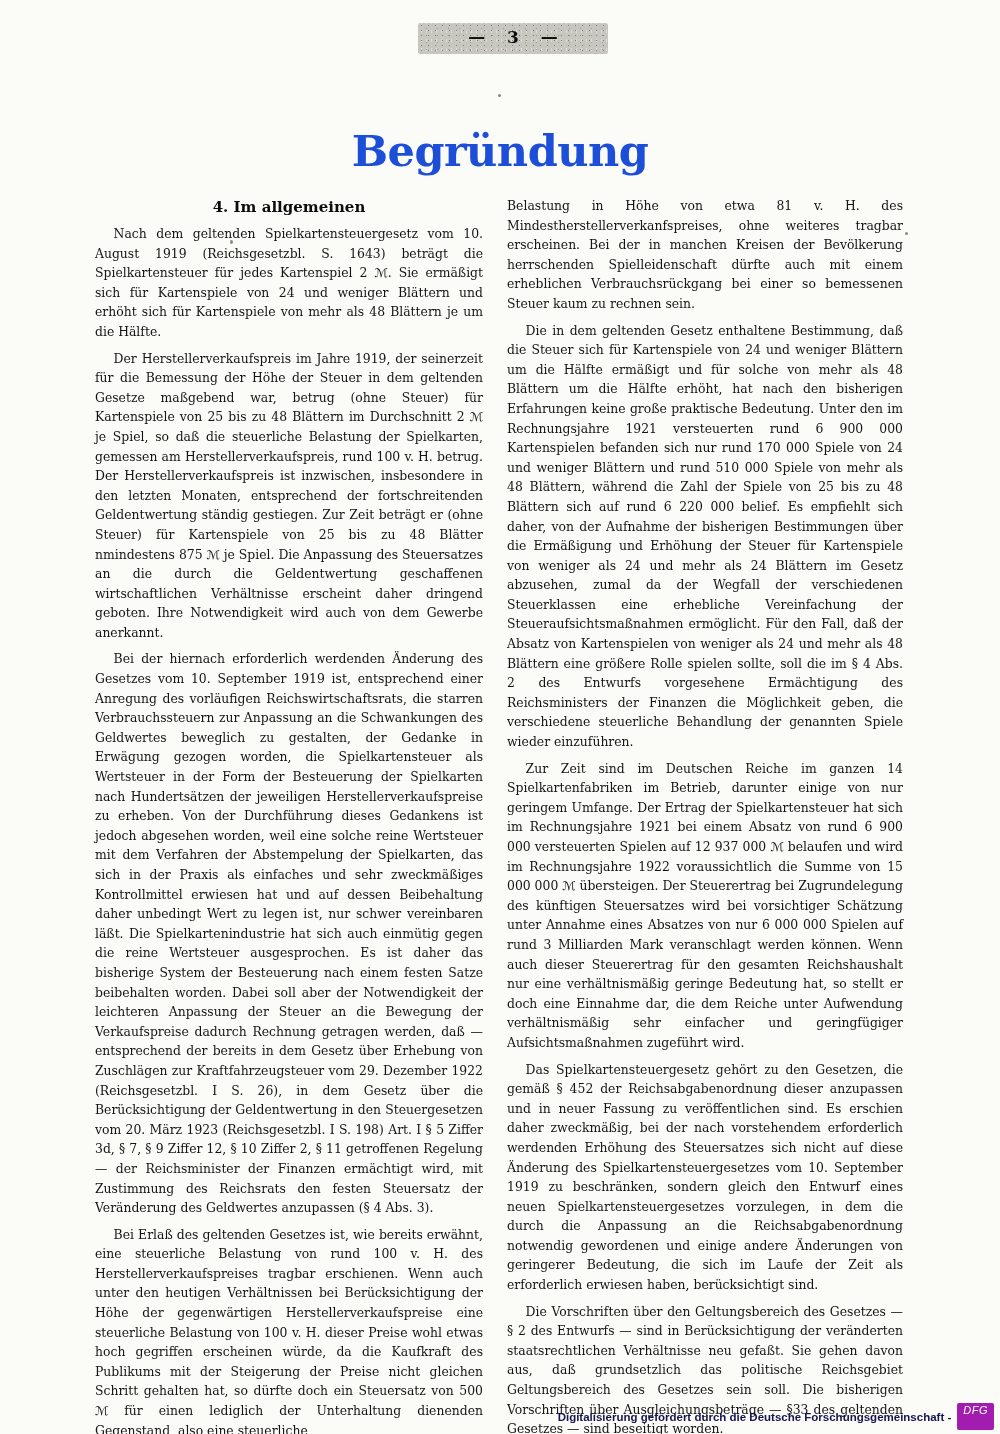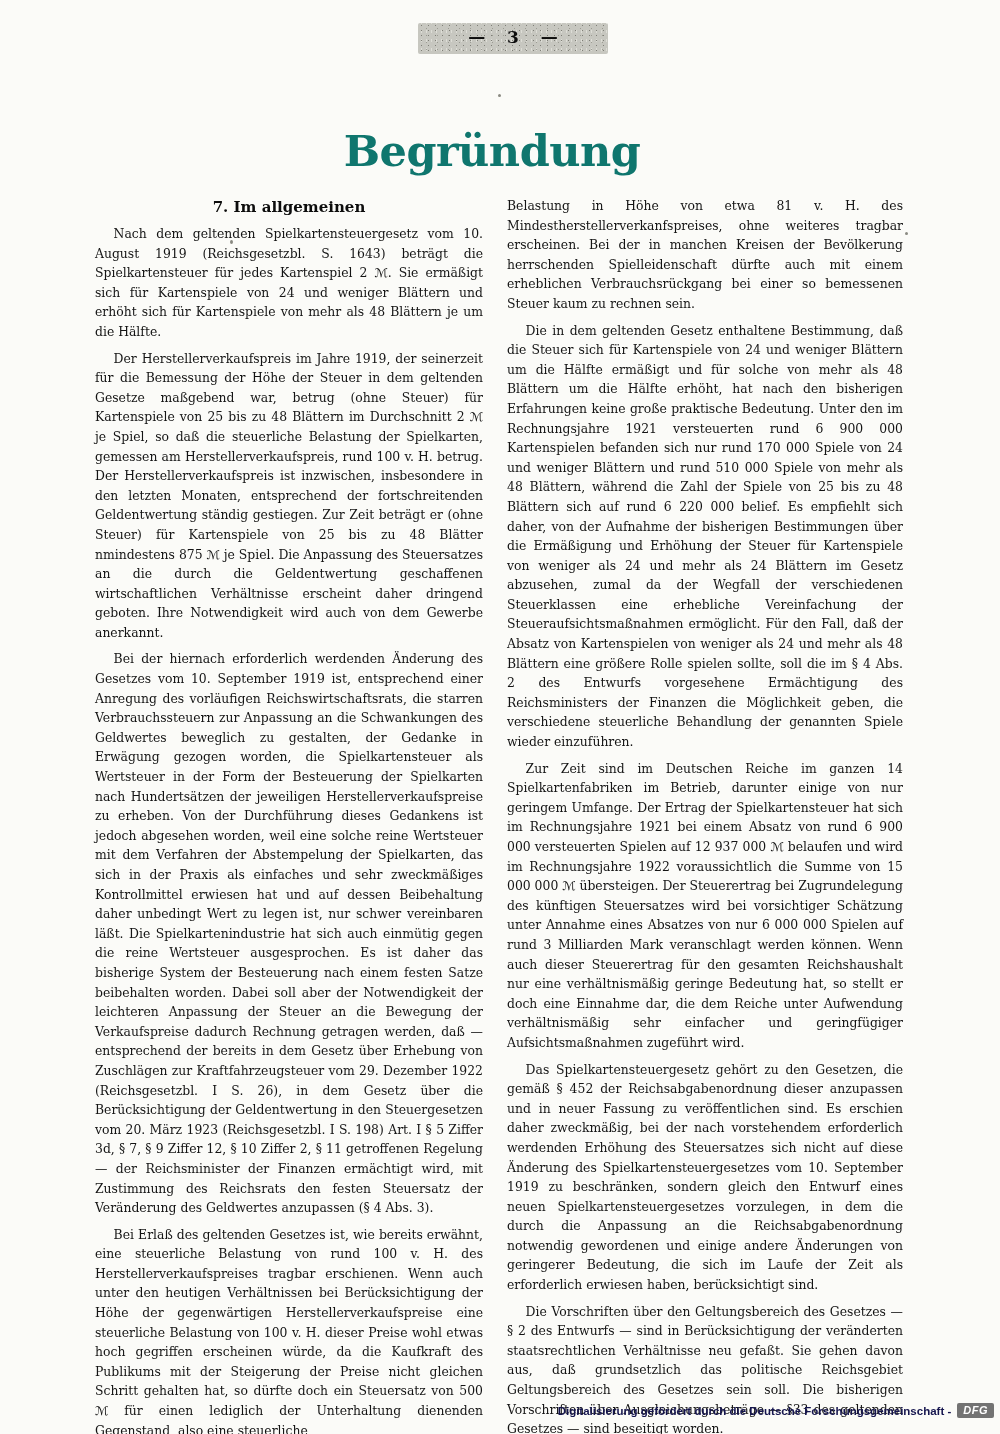--- a/index.html
+++ b/index.html
@@ -26,24 +26,24 @@
   }
   .page-number {
     position: absolute; left: 418px; top: 27px; width: 190px;
     text-align: center;
     font-size: 17px; font-weight: bold;
     word-spacing: 16px;
     color: #0d0d0d;
   }
 
   .title {
-    position: absolute; left: 4px; top: 126px; width: 976px;
+    position: absolute; left: 12px; top: 126px; width: 976px;
     margin: 0; text-align: center;
     font-size: 43px; font-weight: bold; letter-spacing: -0.5px;
-    color: #0f766e;
+    color: #1d4ed8;
   }
 
   .columns {
     position: absolute; left: 95px; top: 196px; width: 808px;
     display: flex; gap: 24px;
   }
   .col { width: 392px; }
   .col-left { width: 388px; }
   .col-right { width: 396px; }
 
@@ -66,44 +66,44 @@
 
   .footer {
     position: absolute; right: 6px; top: 1403px;
     display: flex; align-items: center; gap: 6px;
     font-family: "Liberation Sans", sans-serif;
     font-size: 11.5px; font-weight: bold;
     color: #15154e;
   }
   .dfg {
     display: inline-block;
-    background: #737373; color: #ffffff;
-    font-style: italic; font-weight: bold; font-size: 11px;
-    padding: 1px 6px 2px; border-radius: 2px;
+    background: #a21caf; color: #ffffff;
+    font-style: italic; font-weight: normal; font-size: 11px;
+    padding: 1px 6px 14px; border-radius: 2px;
     letter-spacing: 0.5px;
   }
 </style>
 </head>
 <body>
 
 <div class="page">
 
   <div class="noise-band"></div>
   <div class="page-number">— 3 —</div>
 
   <h1 class="title">Begründung</h1>
 
   <span class="speck s1"></span>
   <span class="speck s2"></span>
   <span class="speck s3"></span>
 
   <div class="columns">
 
     <div class="col col-left">
-      <h2 class="section-heading">7. Im allgemeinen</h2>
+      <h2 class="section-heading">4. Im allgemeinen</h2>
       <p>Nach dem geltenden Spielkartensteuergesetz vom 10. August 1919 (Reichsgesetzbl. S. 1643) beträgt die Spielkartensteuer für jedes Kartenspiel 2 ℳ. Sie ermäßigt sich für Kartenspiele von 24 und weniger Blättern und erhöht sich für Kartenspiele von mehr als 48 Blättern je um die Hälfte.</p>
       <p>Der Herstellerverkaufspreis im Jahre 1919, der seinerzeit für die Bemessung der Höhe der Steuer in dem geltenden Gesetze maßgebend war, betrug (ohne Steuer) für Kartenspiele von 25 bis zu 48 Blättern im Durchschnitt 2 ℳ je Spiel, so daß die steuerliche Belastung der Spielkarten, gemessen am Herstellerverkaufspreis, rund 100 v. H. betrug. Der Herstellerverkaufspreis ist inzwischen, insbesondere in den letzten Monaten, entsprechend der fortschreitenden Geldentwertung ständig gestiegen. Zur Zeit beträgt er (ohne Steuer) für Kartenspiele von 25 bis zu 48 Blätter nmindestens 875 ℳ je Spiel. Die Anpassung des Steuersatzes an die durch die Geldentwertung geschaffenen wirtschaftlichen Verhältnisse erscheint daher dringend geboten. Ihre Notwendigkeit wird auch von dem Gewerbe anerkannt.</p>
       <p>Bei der hiernach erforderlich werdenden Änderung des Gesetzes vom 10. September 1919 ist, entsprechend einer Anregung des vorläufigen Reichswirtschaftsrats, die starren Verbrauchssteuern zur Anpassung an die Schwankungen des Geldwertes beweglich zu gestalten, der Gedanke in Erwägung gezogen worden, die Spielkartensteuer als Wertsteuer in der Form der Besteuerung der Spielkarten nach Hundertsätzen der jeweiligen Herstellerverkaufspreise zu erheben. Von der Durchführung dieses Gedankens ist jedoch abgesehen worden, weil eine solche reine Wertsteuer mit dem Verfahren der Abstempelung der Spielkarten, das sich in der Praxis als einfaches und sehr zweckmäßiges Kontrollmittel erwiesen hat und auf dessen Beibehaltung daher unbedingt Wert zu legen ist, nur schwer vereinbaren läßt. Die Spielkartenindustrie hat sich auch einmütig gegen die reine Wertsteuer ausgesprochen. Es ist daher das bisherige System der Besteuerung nach einem festen Satze beibehalten worden. Dabei soll aber der Notwendigkeit der leichteren Anpassung der Steuer an die Bewegung der Verkaufspreise dadurch Rechnung getragen werden, daß — entsprechend der bereits in dem Gesetz über Erhebung von Zuschlägen zur Kraftfahrzeugsteuer vom 29. Dezember 1922 (Reichsgesetzbl. I S. 26), in dem Gesetz über die Berücksichtigung der Geldentwertung in den Steuergesetzen vom 20. März 1923 (Reichsgesetzbl. I S. 198) Art. I § 5 Ziffer 3d, § 7, § 9 Ziffer 12, § 10 Ziffer 2, § 11 getroffenen Regelung — der Reichsminister der Finanzen ermächtigt wird, mit Zustimmung des Reichsrats den festen Steuersatz der Veränderung des Geldwertes anzupassen (§ 4 Abs. 3).</p>
       <p>Bei Erlaß des geltenden Gesetzes ist, wie bereits erwähnt, eine steuerliche Belastung von rund 100 v. H. des Herstellerverkaufspreises tragbar erschienen. Wenn auch unter den heutigen Verhältnissen bei Berücksichtigung der Höhe der gegenwärtigen Herstellerverkaufspreise eine steuerliche Belastung von 100 v. H. dieser Preise wohl etwas hoch gegriffen erscheinen würde, da die Kaufkraft des Publikums mit der Steigerung der Preise nicht gleichen Schritt gehalten hat, so dürfte doch ein Steuersatz von 500 ℳ für einen lediglich der Unterhaltung dienenden Gegenstand, also eine steuerliche</p>
     </div>
 
     <div class="col col-right">
       <p class="no-indent">Belastung in Höhe von etwa 81 v. H. des Mindestherstellerverkanfspreises, ohne weiteres tragbar erscheinen. Bei der in manchen Kreisen der Bevölkerung herrschenden Spielleidenschaft dürfte auch mit einem erheblichen Verbrauchsrückgang bei einer so bemessenen Steuer kaum zu rechnen sein.</p>
       <p>Die in dem geltenden Gesetz enthaltene Bestimmung, daß die Steuer sich für Kartenspiele von 24 und weniger Blättern um die Hälfte ermäßigt und für solche von mehr als 48 Blättern um die Hälfte erhöht, hat nach den bisherigen Erfahrungen keine große praktische Bedeutung. Unter den im Rechnungsjahre 1921 versteuerten rund 6 900 000 Kartenspielen befanden sich nur rund 170 000 Spiele von 24 und weniger Blättern und rund 510 000 Spiele von mehr als 48 Blättern, während die Zahl der Spiele von 25 bis zu 48 Blättern sich auf rund 6 220 000 belief. Es empfiehlt sich daher, von der Aufnahme der bisherigen Bestimmungen über die Ermäßigung und Erhöhung der Steuer für Kartenspiele von weniger als 24 und mehr als 24 Blättern im Gesetz abzusehen, zumal da der Wegfall der verschiedenen Steuerklassen eine erhebliche Vereinfachung der Steueraufsichtsmaßnahmen ermöglicht. Für den Fall, daß der Absatz von Kartenspielen von weniger als 24 und mehr als 48 Blättern eine größere Rolle spielen sollte, soll die im § 4 Abs. 2 des Entwurfs vorgesehene Ermächtigung des Reichsministers der Finanzen die Möglichkeit geben, die verschiedene steuerliche Behandlung der genannten Spiele wieder einzuführen.</p>
       <p>Zur Zeit sind im Deutschen Reiche im ganzen 14 Spielkartenfabriken im Betrieb, darunter einige von nur geringem Umfange. Der Ertrag der Spielkartensteuer hat sich im Rechnungsjahre 1921 bei einem Absatz von rund 6 900 000 versteuerten Spielen auf 12 937 000 ℳ belaufen und wird im Rechnungsjahre 1922 voraussichtlich die Summe von 15 000 000 ℳ übersteigen. Der Steuerertrag bei Zugrundelegung des künftigen Steuersatzes wird bei vorsichtiger Schätzung unter Annahme eines Absatzes von nur 6 000 000 Spielen auf rund 3 Milliarden Mark veranschlagt werden können. Wenn auch dieser Steuerertrag für den gesamten Reichshaushalt nur eine verhältnismäßig geringe Bedeutung hat, so stellt er doch eine Einnahme dar, die dem Reiche unter Aufwendung verhältnismäßig sehr einfacher und geringfügiger Aufsichtsmaßnahmen zugeführt wird.</p>

